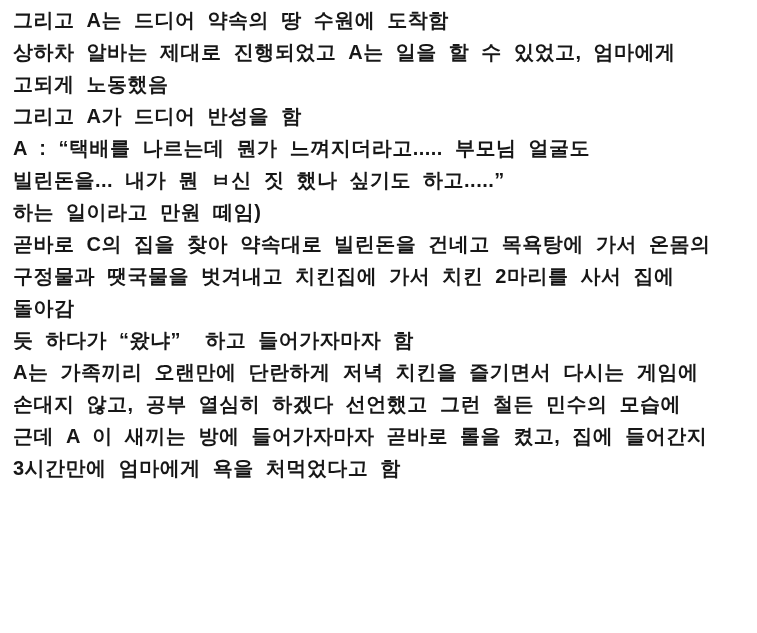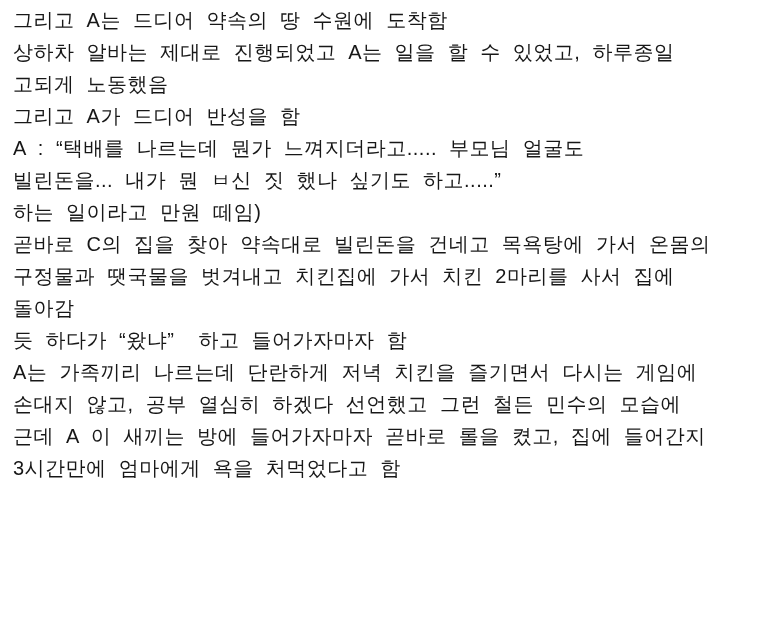--- a/index.html
+++ b/index.html
@@ -6,20 +6,21 @@
     margin: 0;
     padding: 0;
     background: #ffffff;
   }
   .page {
     position: relative;
     width: 757px;
     height: 633px;
     background: #ffffff;
     overflow: hidden;
+    font-weight: bold;
   }
   .post-body {
     padding: 4px 10px 0 13px;
     font-family: "Liberation Sans", "DejaVu Sans", sans-serif;
     font-size: 20px;
     line-height: 32px;
     letter-spacing: 0.5px;
     word-spacing: 6px;
     color: #171717;
     -webkit-font-smoothing: none;
@@ -28,28 +29,28 @@
     white-space: pre;
     height: 32px;
   }
 </style>
 </head>
 <body>
 
 <div class="page">
   <div class="post-body">
     <div class="text-line">그리고 A는 드디어 약속의 땅 수원에 도착함</div>
-    <div class="text-line">상하차 알바는 제대로 진행되었고 A는 일을 할 수 있었고, 하루종일</div>
+    <div class="text-line">상하차 알바는 제대로 진행되었고 A는 일을 할 수 있었고, 엄마에게</div>
     <div class="text-line">고되게 노동했음</div>
     <div class="text-line">그리고 A가 드디어 반성을 함</div>
     <div class="text-line">A : “택배를 나르는데 뭔가 느껴지더라고..... 부모님 얼굴도</div>
     <div class="text-line">빌린돈을... 내가 뭔 ㅂ신 짓 했나 싶기도 하고.....”</div>
     <div class="text-line">하는 일이라고 만원 떼임)</div>
     <div class="text-line">곧바로 C의 집을 찾아 약속대로 빌린돈을 건네고 목욕탕에 가서 온몸의</div>
     <div class="text-line">구정물과 땟국물을 벗겨내고 치킨집에 가서 치킨 2마리를 사서 집에</div>
     <div class="text-line">돌아감</div>
     <div class="text-line">듯 하다가 “왔냐”  하고 들어가자마자 함</div>
-    <div class="text-line">A는 가족끼리 나르는데 단란하게 저녁 치킨을 즐기면서 다시는 게임에</div>
+    <div class="text-line">A는 가족끼리 오랜만에 단란하게 저녁 치킨을 즐기면서 다시는 게임에</div>
     <div class="text-line">손대지 않고, 공부 열심히 하겠다 선언했고 그런 철든 민수의 모습에</div>
     <div class="text-line">근데 A 이 새끼는 방에 들어가자마자 곧바로 롤을 켰고, 집에 들어간지</div>
     <div class="text-line">3시간만에 엄마에게 욕을 처먹었다고 함</div>
   </div>
 </div>
 
 </body></html>

